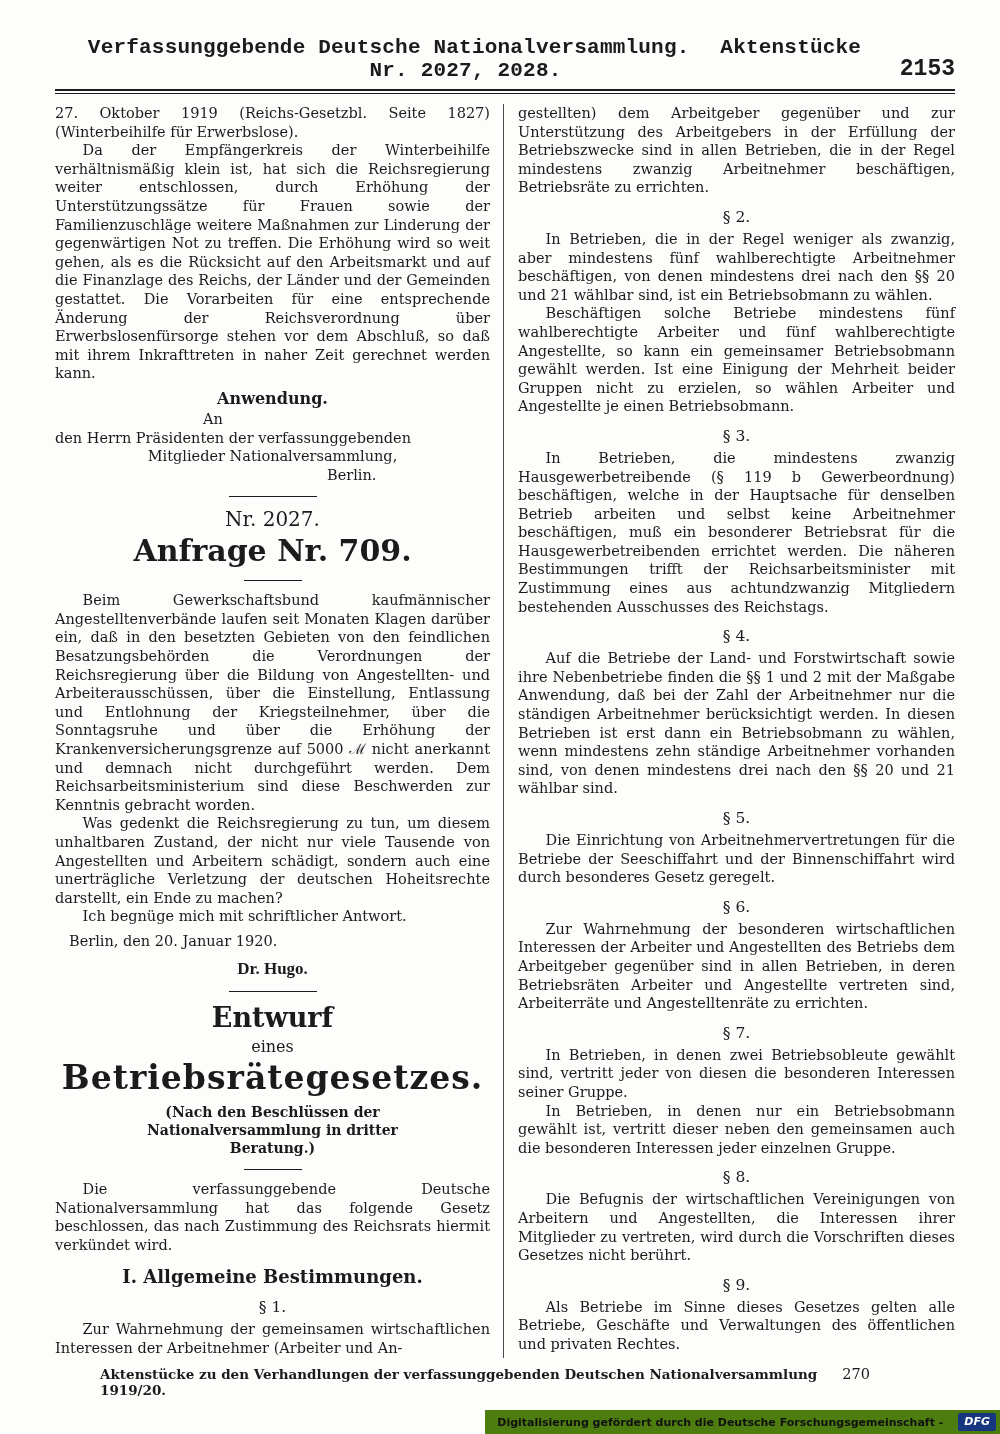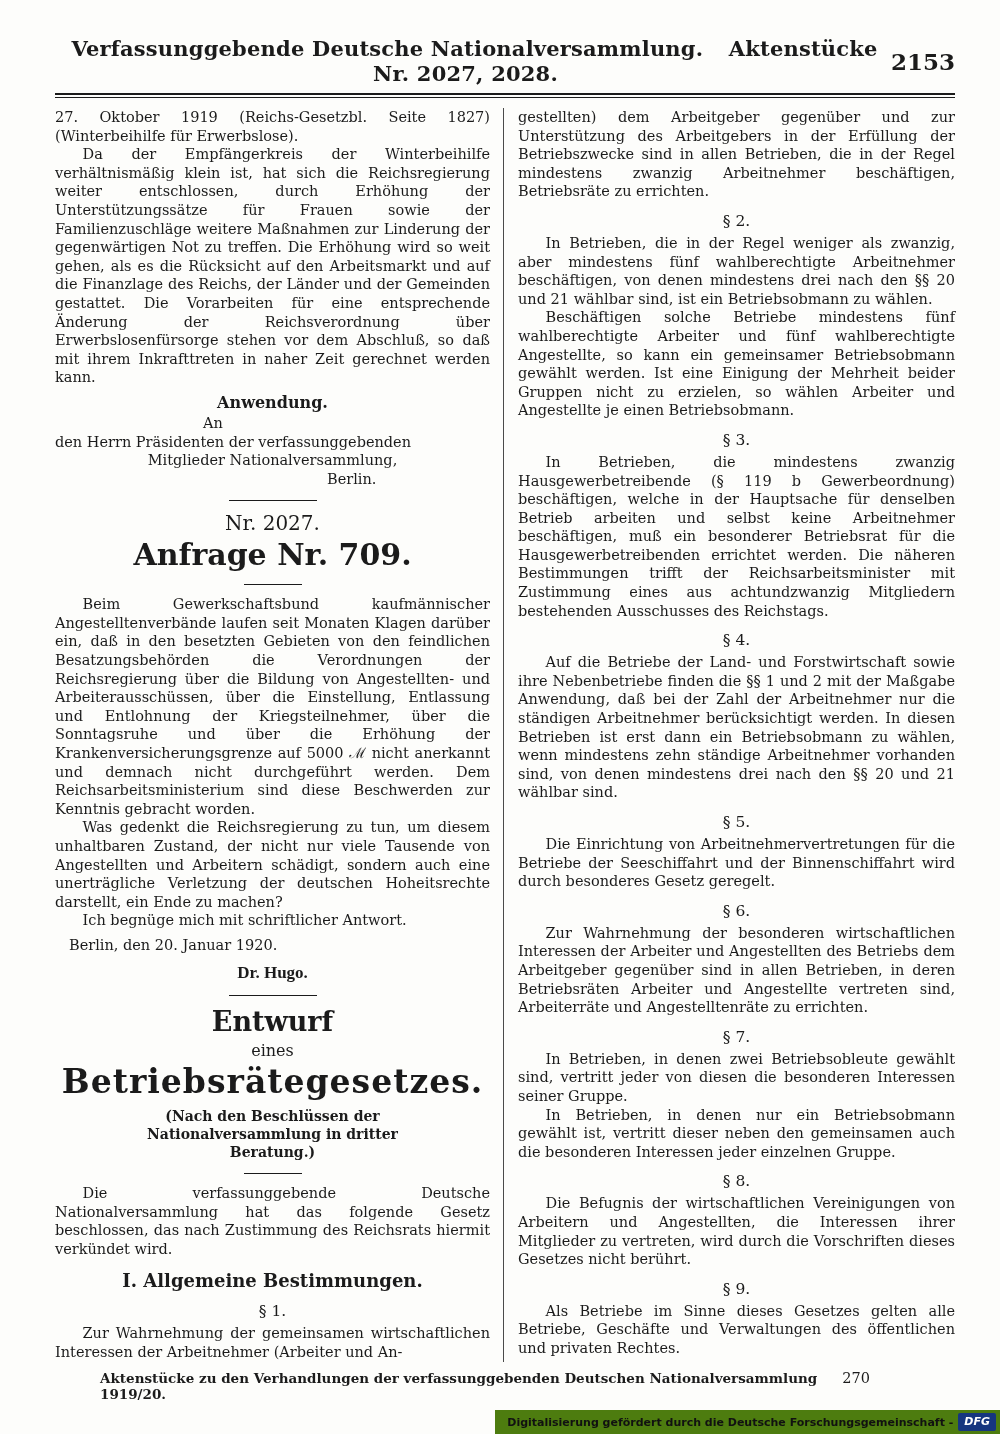--- a/index.html
+++ b/index.html
@@ -7,21 +7,21 @@
     width: 1000px; height: 1434px;
     background: #fdfdfb;
     color: #1b1b1b;
     font-family: "DejaVu Serif", "Liberation Serif", serif;
     position: relative;
     overflow: hidden;
   }
   .page { padding: 36px 45px 0 55px; }
 
   
-  .header-row { display: flex; align-items: center; }
+  .header-row { display: flex; align-items: flex-end; font-family: Liberation Mono, monospace; }
   .header-title { flex: 1; text-align: center; font-weight: bold; font-size: 21px; letter-spacing: .2px; }
   .header-title .part { margin: 0 9px; }
   .page-number { width: 70px; text-align: right; font-weight: bold; font-size: 23px; }
   .double-rule { margin-top: 7px; }
   .double-rule .thick { height: 2px; background: #1b1b1b; }
   .double-rule .thin  { height: 1px; background: #1b1b1b; margin-top: 2px; }
 
   
   .columns { display: flex; margin-top: 10px; min-height: 1248px; }
   .col-left  { width: 448px; padding-right: 13px; box-sizing: border-box; }
@@ -59,21 +59,21 @@
   .footer-note { font-weight: bold; font-size: 13.5px; margin-left: 45px; flex: 1; }
   .footer-sheet { font-size: 14.5px; margin-right: 85px; }
 
   
   .watermark { position: absolute; right: 0; bottom: 0; height: 24px;
                background: #4d7c0f; display: flex; align-items: center;
                padding: 0 4px 0 12px;
                font-family: "DejaVu Sans", "Liberation Sans", sans-serif;
                font-size: 11px; font-weight: bold; color: #111; }
   .dfg-box { color: #ffffff; font-style: italic; font-size: 11px;
-             padding: 2px 6px 3px; margin-left: 5px; border-radius: 2px; }
+             padding: 2px 6px 3px; margin-left: 15px; border-radius: 2px; }
 </style>
 </head>
 <body>
 
 <div class="page">
 
   <div class="header-row">
     <div class="header-title">
       <span class="part">Verfassunggebende Deutsche Nationalversammlung.</span>
       <span class="part">Aktenstücke Nr. 2027, 2028.</span>

